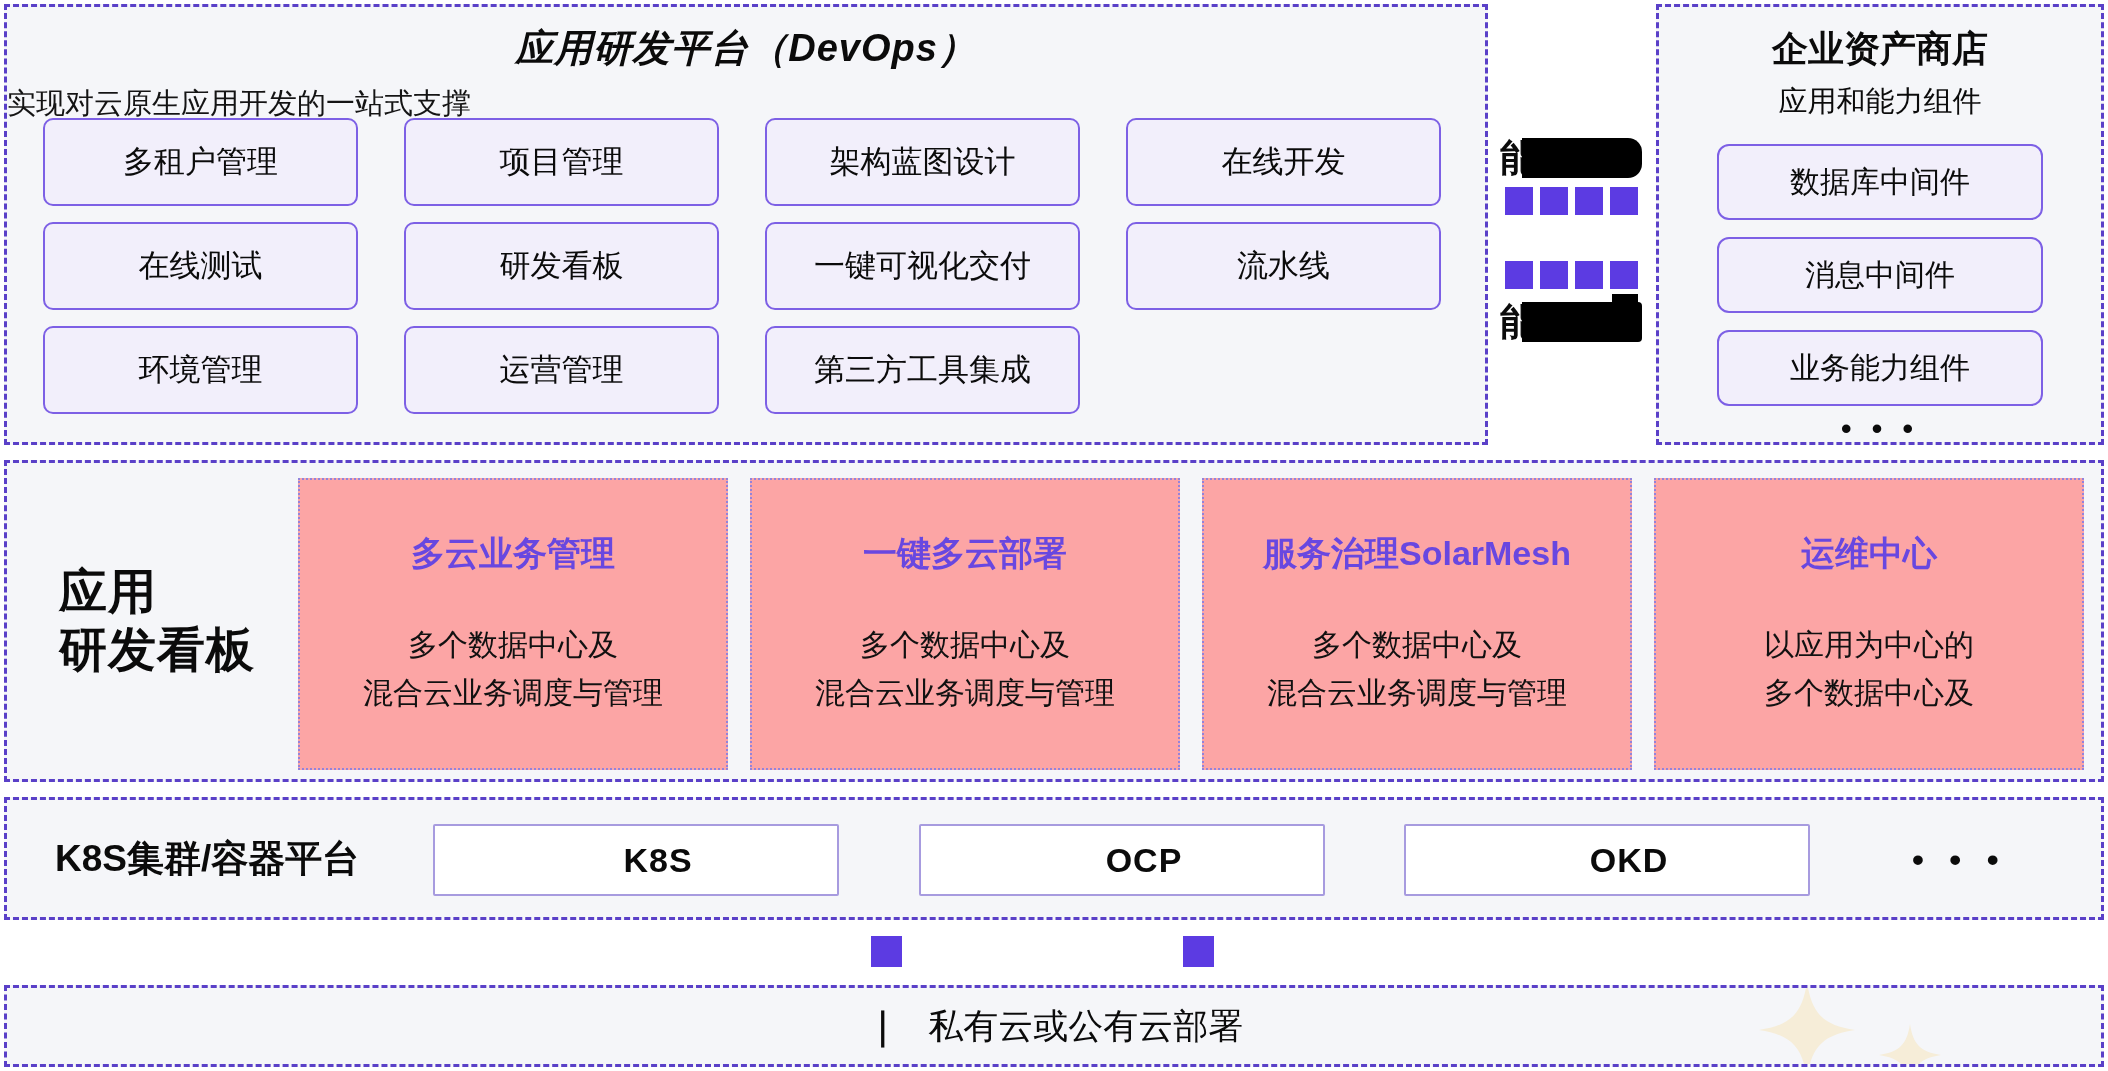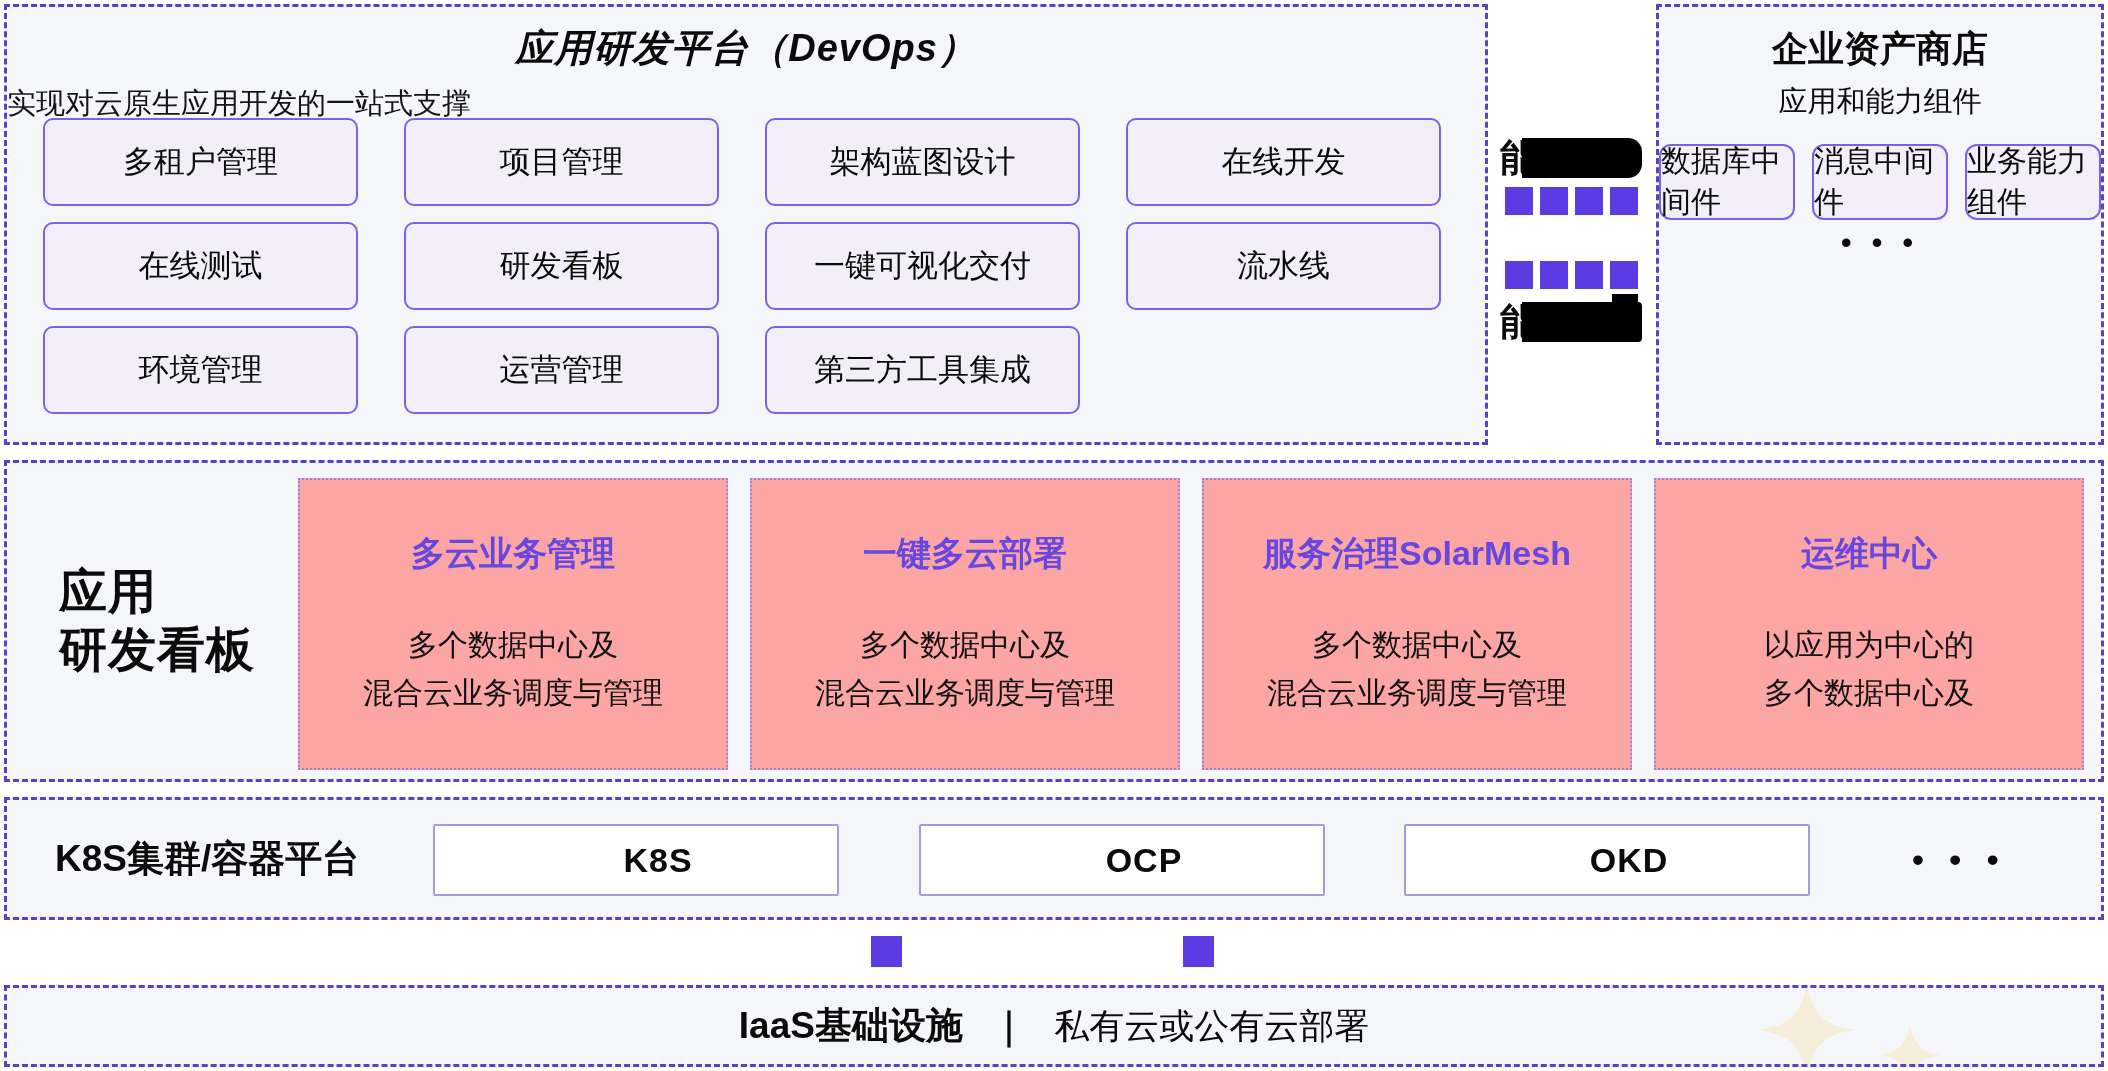--- a/index.html
+++ b/index.html
@@ -38,21 +38,21 @@
     content:"";position:absolute;right:4px;top:-8px;width:26px;height:12px;background:#000;
   }
   .conn-squares{position:absolute;left:17px;display:flex;gap:7px;}
   .conn-squares-1{top:183px;}
   .conn-squares-2{top:257px;}
   .conn-squares .sq{width:28px;height:28px;background:#5c3be2;display:inline-block;}
   
   .asset{left:1656px;top:4px;width:448px;height:441px;}
   .asset-title{margin-top:18px;text-align:center;font-size:36px;font-weight:bold;}
   .asset-subtitle{margin-top:8px;text-align:center;font-size:29px;}
-  .asset-items{margin-top:22px;display:flex;flex-direction:row;align-items:center;gap:17px;}
+  .asset-items{margin-top:22px;display:flex;flex-direction:column;align-items:center;gap:17px;}
   .asset-box{
     width:326px;height:76px;box-sizing:border-box;
     background:#f2effb;border:2px solid #7d60e5;border-radius:12px;
     display:flex;align-items:center;justify-content:center;font-size:30px;
   }
   .asset-dots{margin-top:6px;text-align:center;font-size:30px;font-weight:bold;letter-spacing:6px;}
   
   .mgmt{left:4px;top:460px;width:2100px;height:322px;}
   .mgmt-label{
     position:absolute;left:52px;top:50%;transform:translateY(-50%);
@@ -195,21 +195,20 @@
   <div class="k8s-box k8s-box-1">K8S</div>
   <div class="k8s-box k8s-box-2">OCP</div>
   <div class="k8s-box k8s-box-3">OKD</div>
   <div class="k8s-dots">• • •</div>
 </div>
 
 <div class="link-sq link-sq-1"></div>
 <div class="link-sq link-sq-2"></div>
 
 <div class="panel iaas">
-  <span class="iaas-bold">IaaS基础设施</span>
   <span class="iaas-sep">｜</span>
   <span class="iaas-regular">私有云或公有云部署</span>
   <svg class="sparkle sparkle-1" viewBox="0 0 100 100">
     <path d="M50 0 C55 33 67 45 100 50 C67 55 55 67 50 100 C45 67 33 55 0 50 C33 45 45 33 50 0 Z" fill="#f6edd8"></path>
   </svg>
   <svg class="sparkle sparkle-2" viewBox="0 0 100 100">
     <path d="M50 0 C55 33 67 45 100 50 C67 55 55 67 50 100 C45 67 33 55 0 50 C33 45 45 33 50 0 Z" fill="#f6edd8"></path>
   </svg>
 </div>
 

